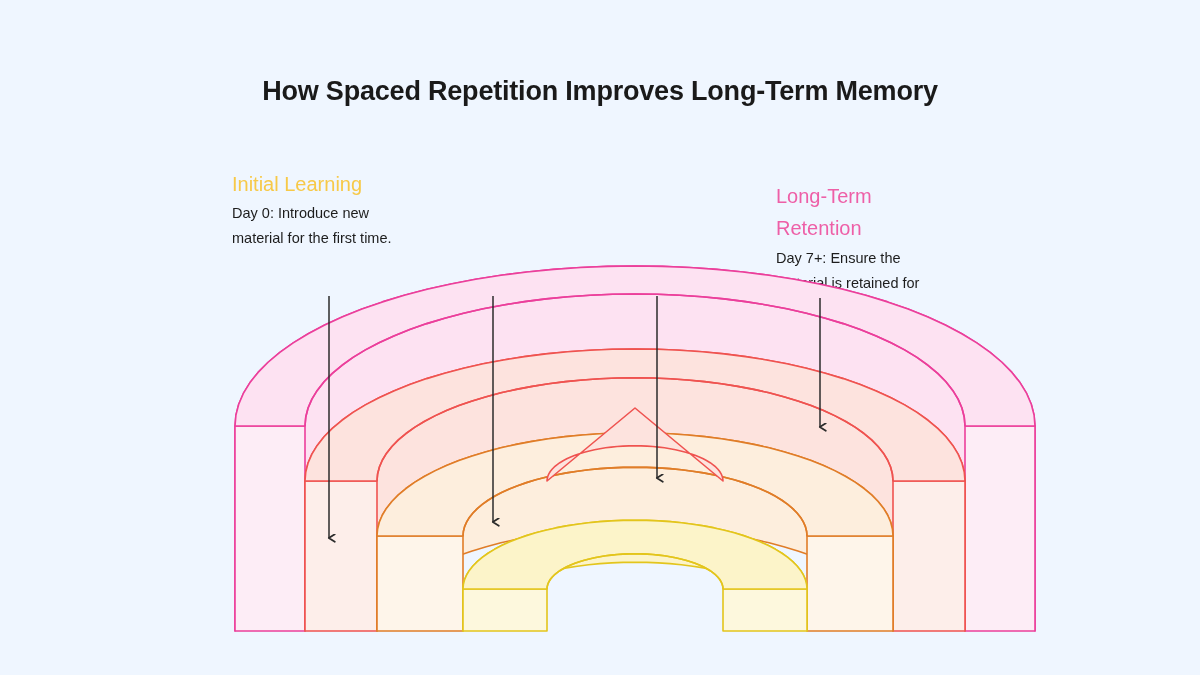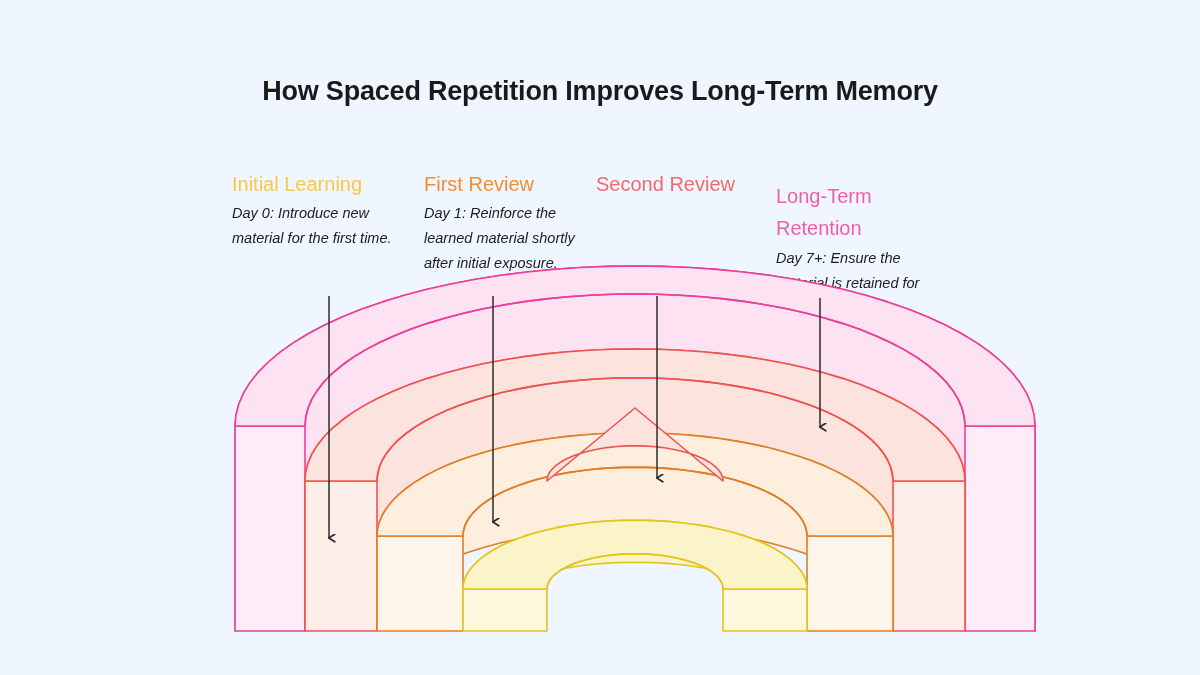--- a/index.html
+++ b/index.html
@@ -17,47 +17,42 @@
     font-size: 27px; font-weight: bold; color: #1a1a1a;
     letter-spacing: -0.2px;
   }
 
   .stage-block { position: absolute; }
   .stage-title {
     font-size: 20px; font-weight: normal; line-height: 1.62;
     margin-bottom: 1px;
   }
   .stage-desc {
-    font-size: 14.5px; line-height: 1.72; color: #1d1d1d; font-style: italic;
+    font-size: 14.5px; line-height: 1.72; color: #1d1d1d;
   }
 
   #blk0 { left: 232px; top: 132px; width: 178px; }
   #blk1 { left: 424px; top: 132px; width: 160px; }
   #blk2 { left: 596px; top: 132px; width: 162px; }
   #blk3 { left: 776px; top: 144px; width: 146px; }
 
   #diagram { position: absolute; left: 0; top: 0; width: 1200px; height: 675px; }
 </style>
 </head>
 <body>
 
 <div id="canvas">
 
   <div id="page-title">How Spaced Repetition Improves Long-Term Memory</div>
 
   <div class="stage-block" id="blk0">
     <div class="stage-title" style="color:#f7c948">Initial Learning</div>
     <div class="stage-desc">Day 0: Introduce new material for the first time.</div>
   </div>
-  <div class="stage-block" id="blk1">
-    <div class="stage-title" style="color:#ef8e34">First Review</div>
-    <div class="stage-desc">Day 1: Reinforce the learned material shortly after initial exposure.</div>
-  </div>
   <div class="stage-block" id="blk2">
-    <div class="stage-title" style="color:#f4696b">Second Review</div>
   </div>
   <div class="stage-block" id="blk3">
     <div class="stage-title" style="color:#ee5fa7">Long-Term Retention</div>
     <div class="stage-desc">Day 7+: Ensure the material is retained for the long term.</div>
   </div>
 
   <svg id="diagram" viewBox="0 0 1200 675">
     <defs>
       <marker id="arrowhead" markerWidth="9" markerHeight="9" refX="4.2" refY="7.4" orient="auto" markerUnits="userSpaceOnUse">
         <path d="M0.4,1.6 L4.2,7.6 L8.0,1.6" fill="none" stroke="#2b2b2b" stroke-width="1.7" stroke-linecap="round" stroke-linejoin="round"></path>

